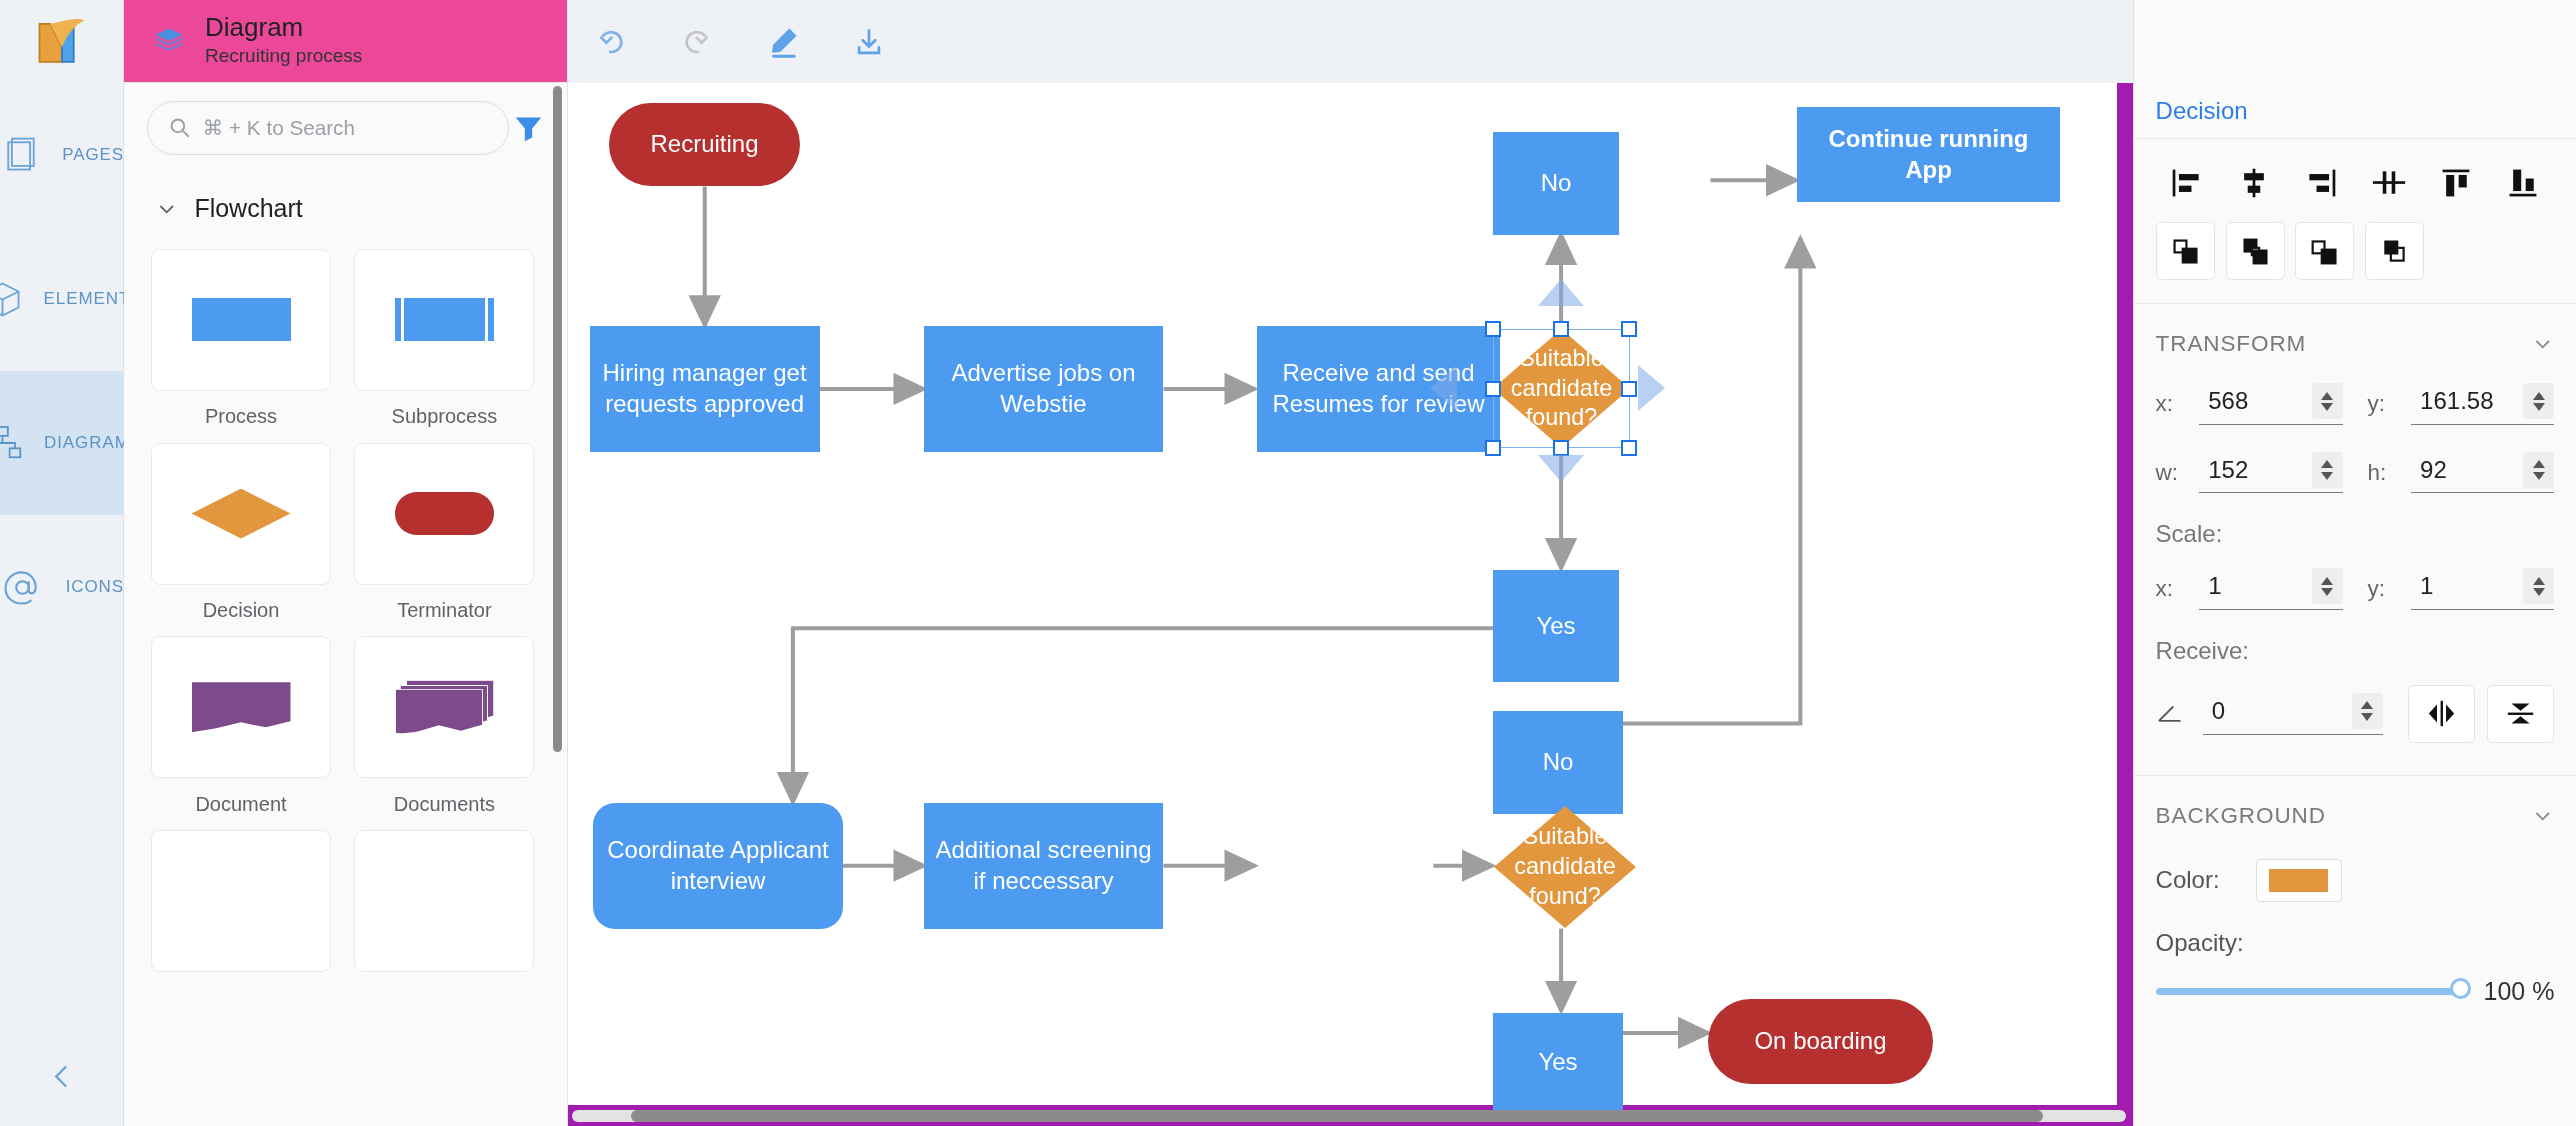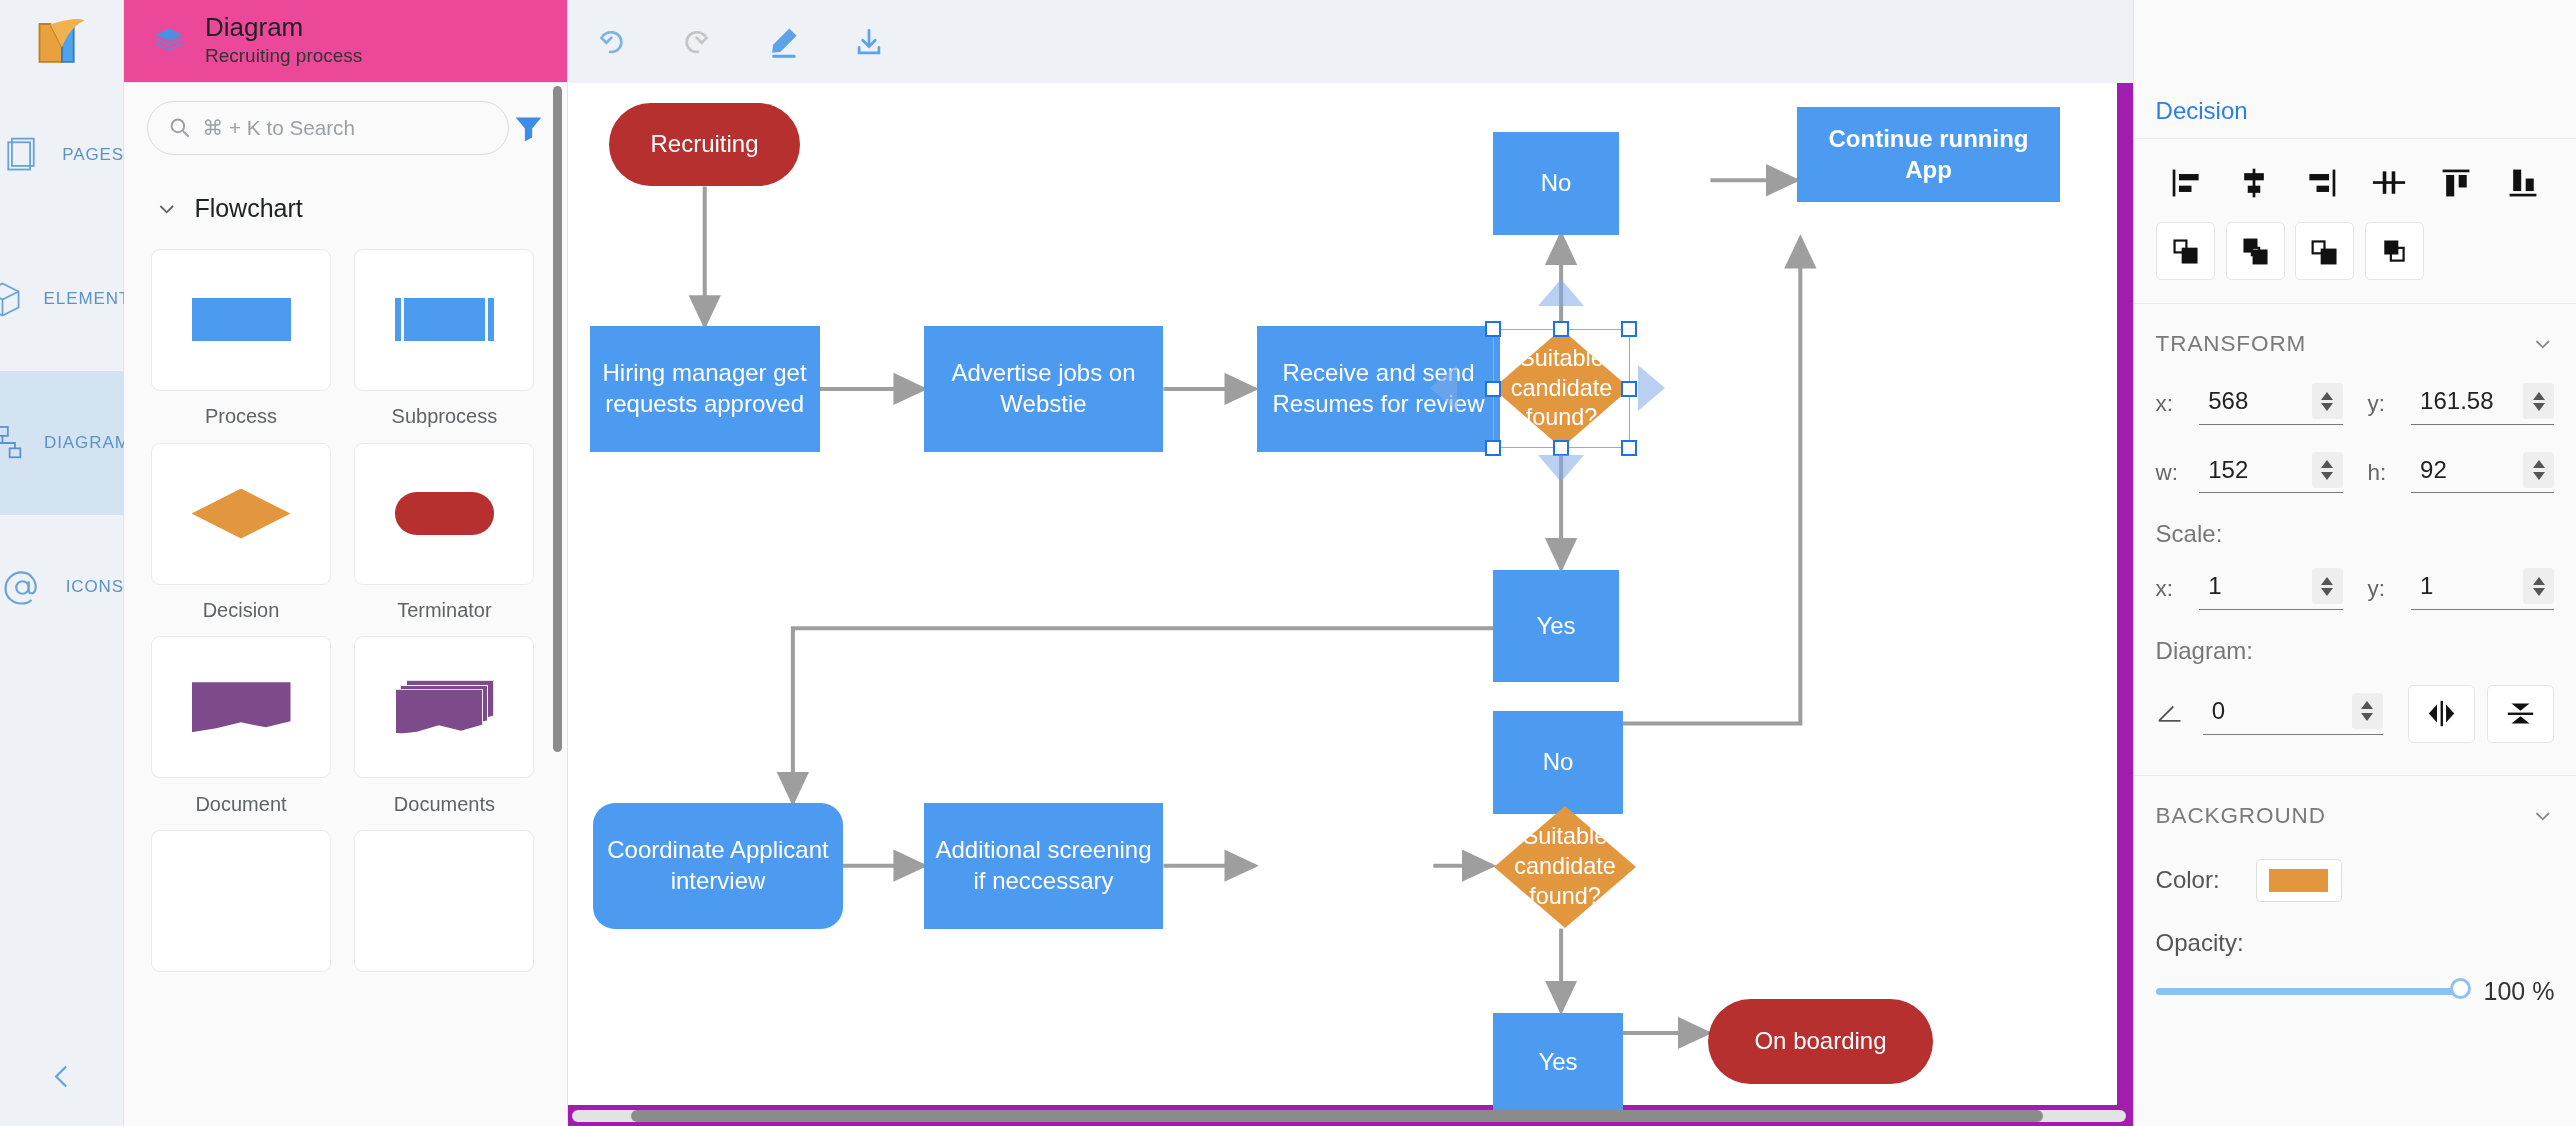--- a/index.html
+++ b/index.html
@@ -619,21 +619,21 @@
         <div class="nbox">
           <span class="v">1</span>
           <span class="spin">
               <i class="up"></i>
               <i class="dn"></i>
             </span>
         </div>
       </div>
     </div>
 
-    <div class="sub-lbl">Diagram:</div>
+    <div class="sub-lbl">Receive:</div>
     <div class="fld-row" style="margin-bottom:9px;align-items:center;">
       <div class="fld" style="flex:1.1;">
         <span style="margin-right:3.6px;">
           <svg width="31" height="23.4" viewBox="0 0 34 26" fill="none" stroke="#555" stroke-width="2">
               <path d="M3 21 L27 21 M3 21 L19 5"></path>
             </svg>
         </span>
         <div class="nbox">
           <span class="v">0</span>
           <span class="spin">

